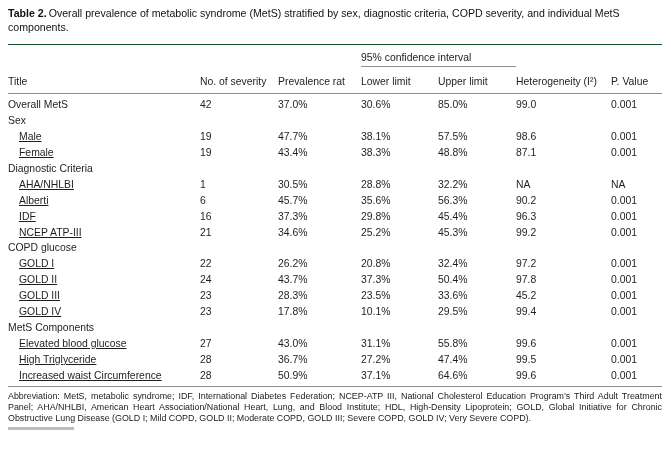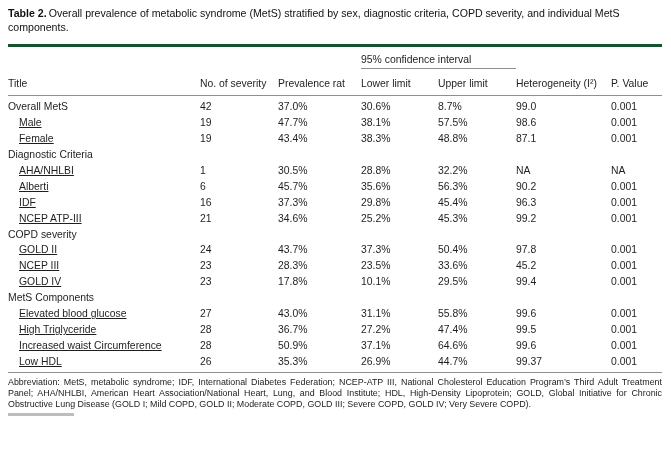--- a/index.html
+++ b/index.html
@@ -23,21 +23,21 @@
   .caption .cap-label { font-weight: 700; padding-right: 2px; }
 
   table {
     border-collapse: collapse;
     table-layout: fixed;
     width: 654px;
     font-size: 10.4px;
     color: #1e1e1e;
   }
   thead tr.spanner-row td {
-    border-top: 3px solid #14532d;
+    border-top: 1px solid #14532d;
     padding: 7px 0 3px 0;
     font-size: 10.4px;
     font-weight: 400;
   }
   thead td.spanner { border-bottom: 1px solid #8f8f8f; }
   thead tr.header-row th {
     font-weight: 400;
     text-align: left;
     padding: 9px 0 6px 0;
     border-bottom: 1px solid #8f8f8f;
@@ -105,23 +105,32 @@
         <th>Heterogeneity (I²)</th>
         <th class="pval">P. Value</th>
       </tr>
     </thead>
     <tbody>
         <tr>
           <td>Overall MetS</td>
           <td>42</td>
           <td>37.0%</td>
           <td>30.6%</td>
-          <td>8.7%</td>
+          <td>85.0%</td>
           <td>99.0</td>
           <td class="pval">0.001</td>
+        </tr>
+        <tr>
+          <td>Sex</td>
+          <td></td>
+          <td></td>
+          <td></td>
+          <td></td>
+          <td></td>
+          <td class="pval"></td>
         </tr>
         <tr>
           <td class="indent">Male</td>
           <td>19</td>
           <td>47.7%</td>
           <td>38.1%</td>
           <td>57.5%</td>
           <td>98.6</td>
           <td class="pval">0.001</td>
         </tr>
@@ -173,39 +182,48 @@
         <tr>
           <td class="indent">NCEP ATP-III</td>
           <td>21</td>
           <td>34.6%</td>
           <td>25.2%</td>
           <td>45.3%</td>
           <td>99.2</td>
           <td class="pval">0.001</td>
         </tr>
         <tr>
-          <td>COPD severity</td>
-          <td></td>
-          <td></td>
-          <td></td>
-          <td></td>
-          <td></td>
-          <td class="pval"></td>
+          <td>COPD glucose</td>
+          <td></td>
+          <td></td>
+          <td></td>
+          <td></td>
+          <td></td>
+          <td class="pval"></td>
+        </tr>
+        <tr>
+          <td class="indent">GOLD I</td>
+          <td>22</td>
+          <td>26.2%</td>
+          <td>20.8%</td>
+          <td>32.4%</td>
+          <td>97.2</td>
+          <td class="pval">0.001</td>
         </tr>
         <tr>
           <td class="indent">GOLD II</td>
           <td>24</td>
           <td>43.7%</td>
           <td>37.3%</td>
           <td>50.4%</td>
           <td>97.8</td>
           <td class="pval">0.001</td>
         </tr>
         <tr>
-          <td class="indent">NCEP III</td>
+          <td class="indent">GOLD III</td>
           <td>23</td>
           <td>28.3%</td>
           <td>23.5%</td>
           <td>33.6%</td>
           <td>45.2</td>
           <td class="pval">0.001</td>
         </tr>
         <tr>
           <td class="indent">GOLD IV</td>
           <td>23</td>
@@ -244,29 +262,20 @@
         </tr>
         <tr>
           <td class="indent">Increased waist Circumference</td>
           <td>28</td>
           <td>50.9%</td>
           <td>37.1%</td>
           <td>64.6%</td>
           <td>99.6</td>
           <td class="pval">0.001</td>
         </tr>
-        <tr>
-          <td class="indent">Low HDL</td>
-          <td>26</td>
-          <td>35.3%</td>
-          <td>26.9%</td>
-          <td>44.7%</td>
-          <td>99.37</td>
-          <td class="pval">0.001</td>
-        </tr>
       </tbody>
   </table>
 
   <div class="footnote">Abbreviation: MetS, metabolic syndrome; IDF, International Diabetes Federation; NCEP-ATP III, National Cholesterol Education Program’s Third Adult Treatment Panel; AHA/NHLBI, American Heart Association/National Heart, Lung, and Blood Institute; HDL, High-Density Lipoprotein; GOLD, Global Initiative for Chronic Obstructive Lung Disease (GOLD I; Mild COPD, GOLD II; Moderate COPD, GOLD III; Severe COPD, GOLD IV; Very Severe COPD).</div>
 
   <div class="bottom-rule"></div>
 
 </div>
 
 </body></html>

